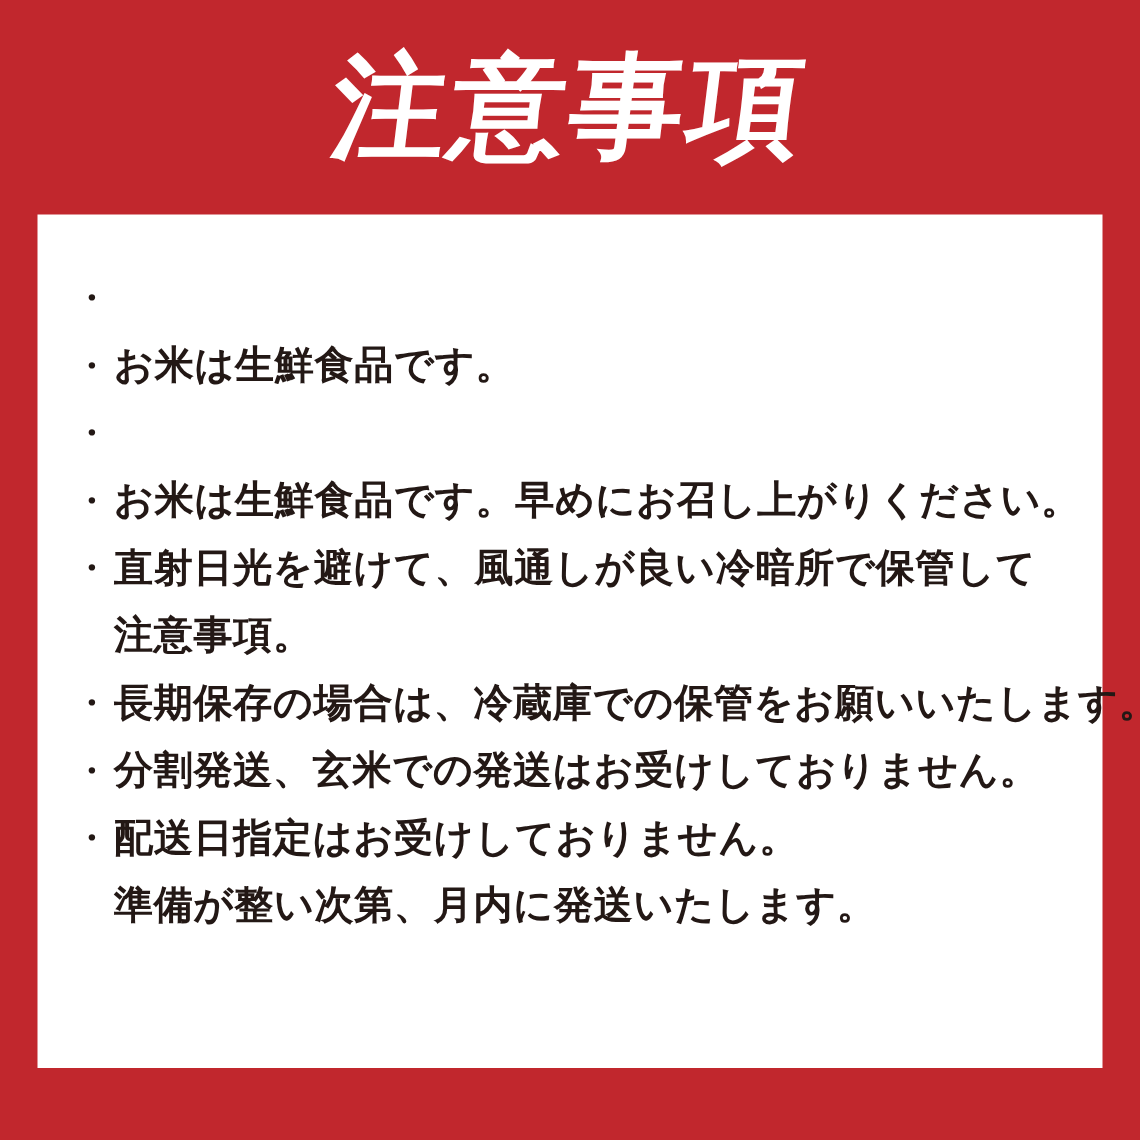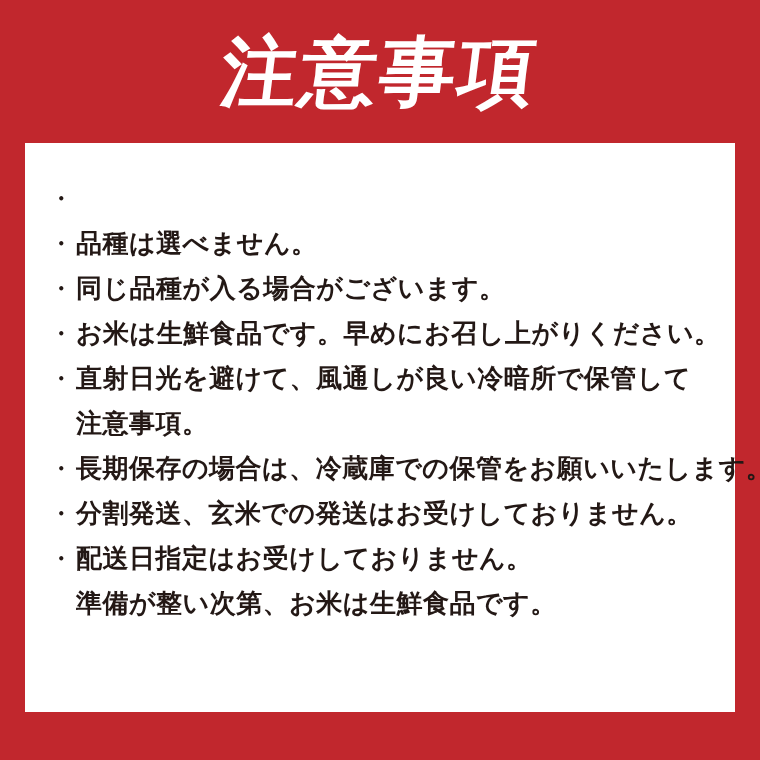--- a/index.html
+++ b/index.html
@@ -69,25 +69,24 @@
   <div class="title-band">
     <div class="page-title">注意事項</div>
   </div>
   <div class="panel">
     <div id="notes-list">
         <div class="note-line">
           <span class="bullet">・</span>
         </div>
         <div class="note-line">
           <span class="bullet">・</span>
-          <span class="note-text">品種は選べません。</span>
+          <span class="note-text">お米は生鮮食品です。</span>
         </div>
         <div class="note-line">
           <span class="bullet">・</span>
-          <span class="note-text">同じ品種が入る場合がございます。</span>
         </div>
         <div class="note-line">
           <span class="bullet">・</span>
           <span class="note-text">お米は生鮮食品です。早めにお召し上がりください。</span>
         </div>
         <div class="note-line">
           <span class="bullet">・</span>
           <span class="note-text">直射日光を避けて、風通しが良い冷暗所で保管して</span>
         </div>
         <div class="note-line cont">
@@ -101,17 +100,17 @@
         <div class="note-line">
           <span class="bullet">・</span>
           <span class="note-text">分割発送、玄米での発送はお受けしておりません。</span>
         </div>
         <div class="note-line">
           <span class="bullet">・</span>
           <span class="note-text">配送日指定はお受けしておりません。</span>
         </div>
         <div class="note-line cont">
           <span class="bullet">・</span>
-          <span class="note-text">準備が整い次第、お米は生鮮食品です。</span>
+          <span class="note-text">準備が整い次第、月内に発送いたします。</span>
         </div>
       </div>
   </div>
 </div>
 
 </body></html>

